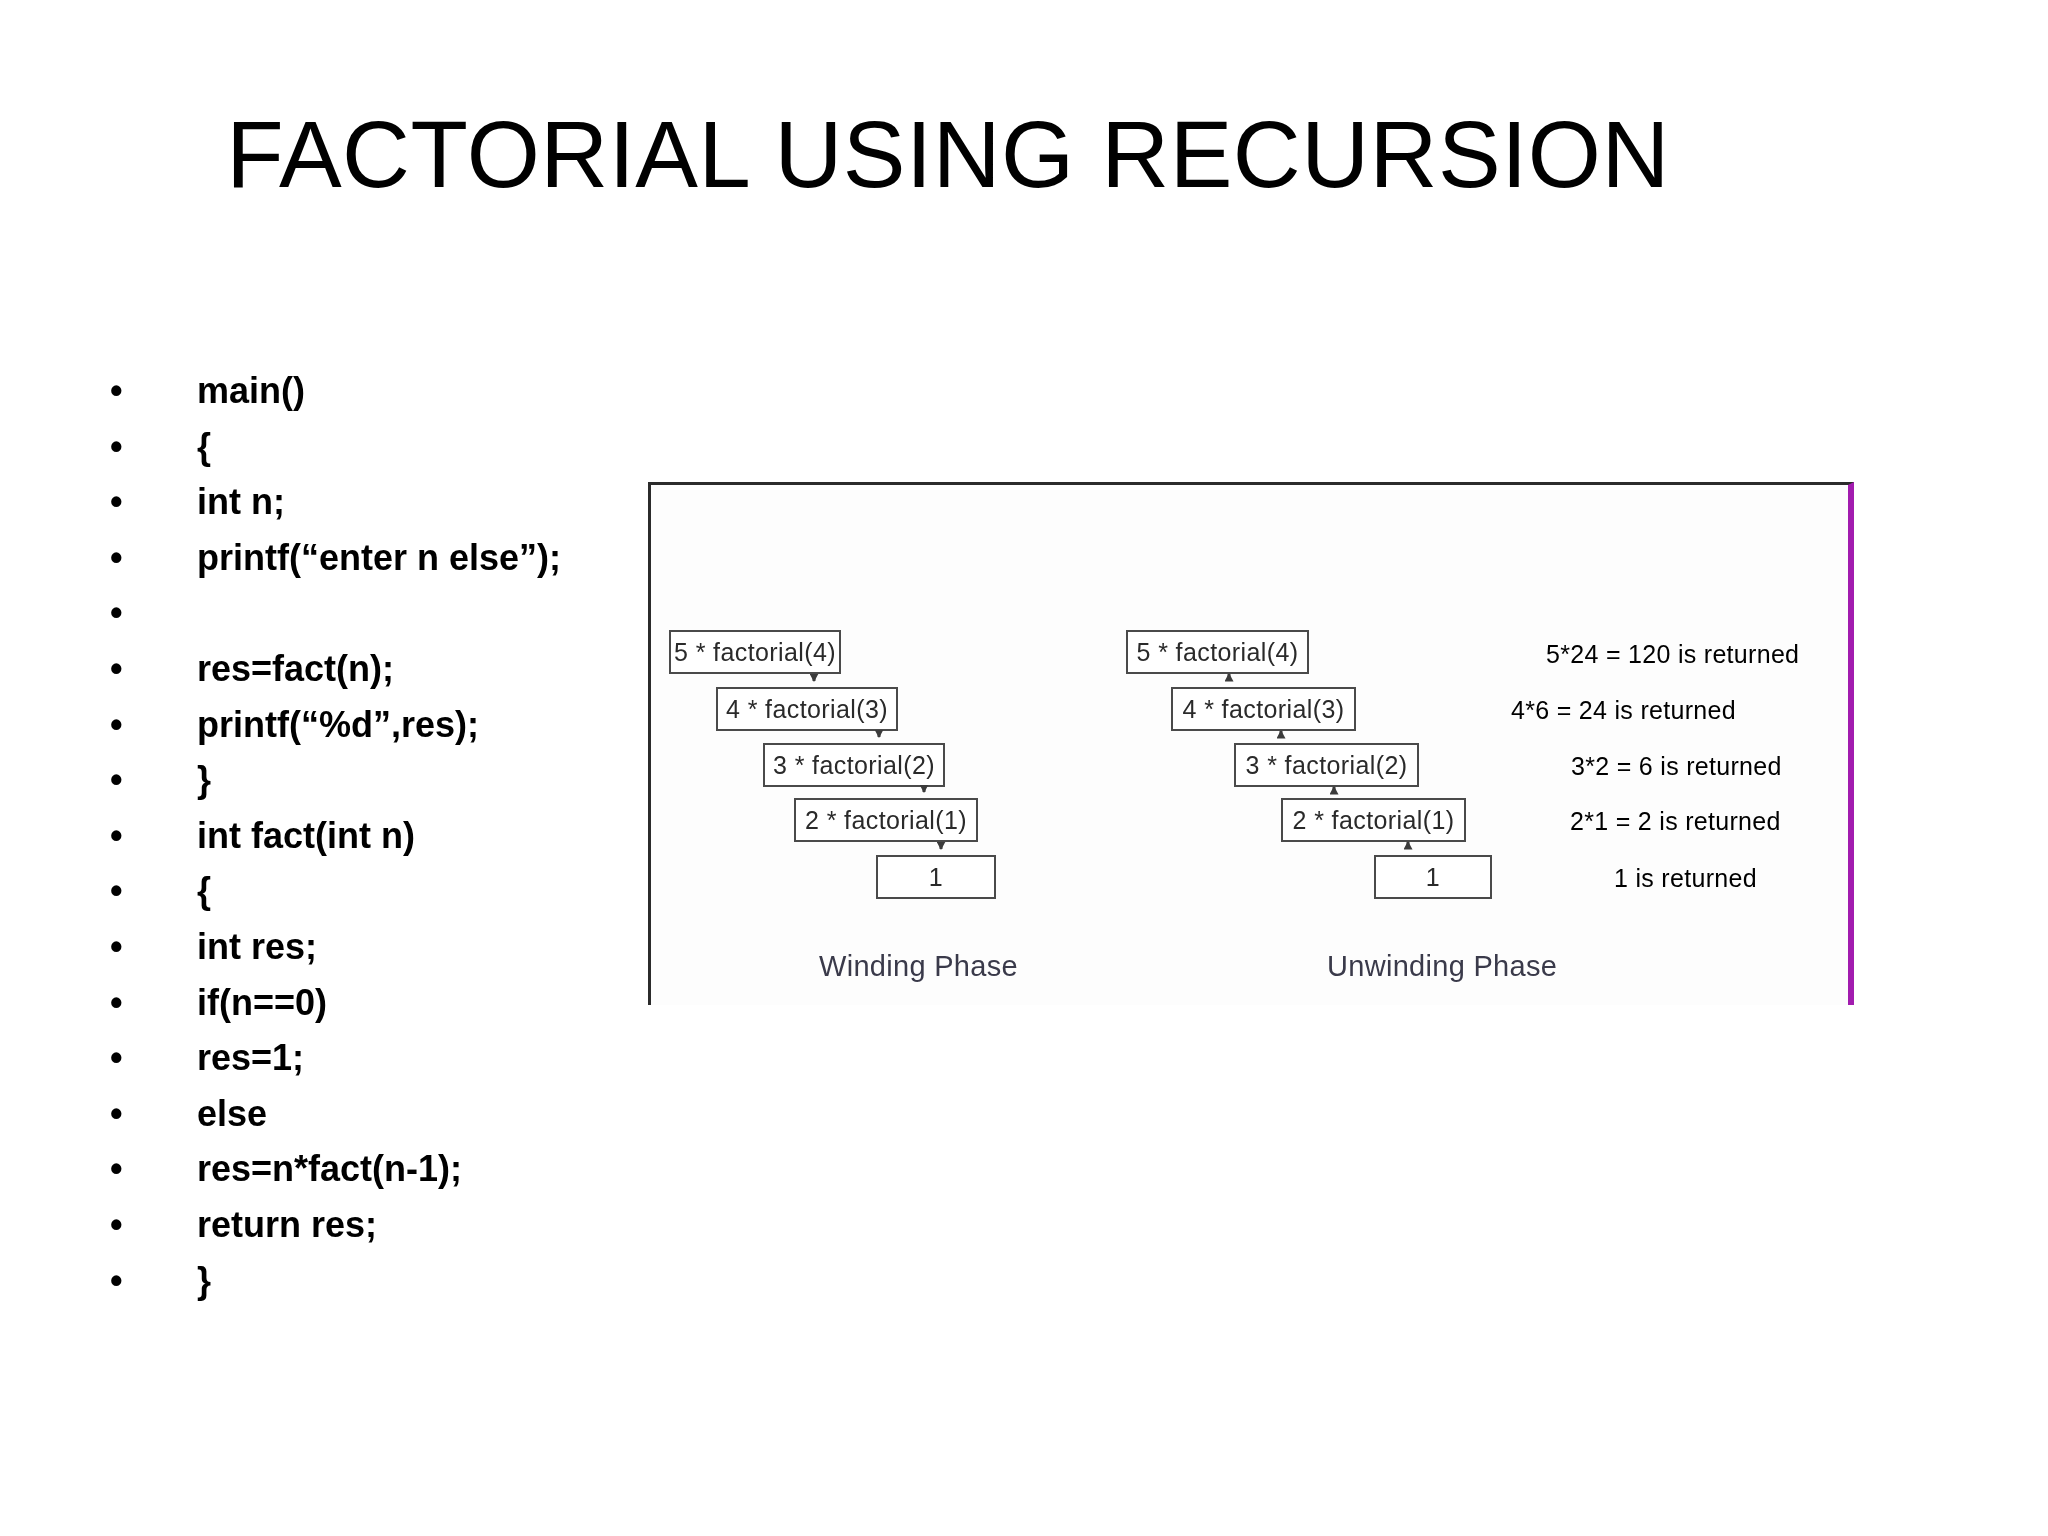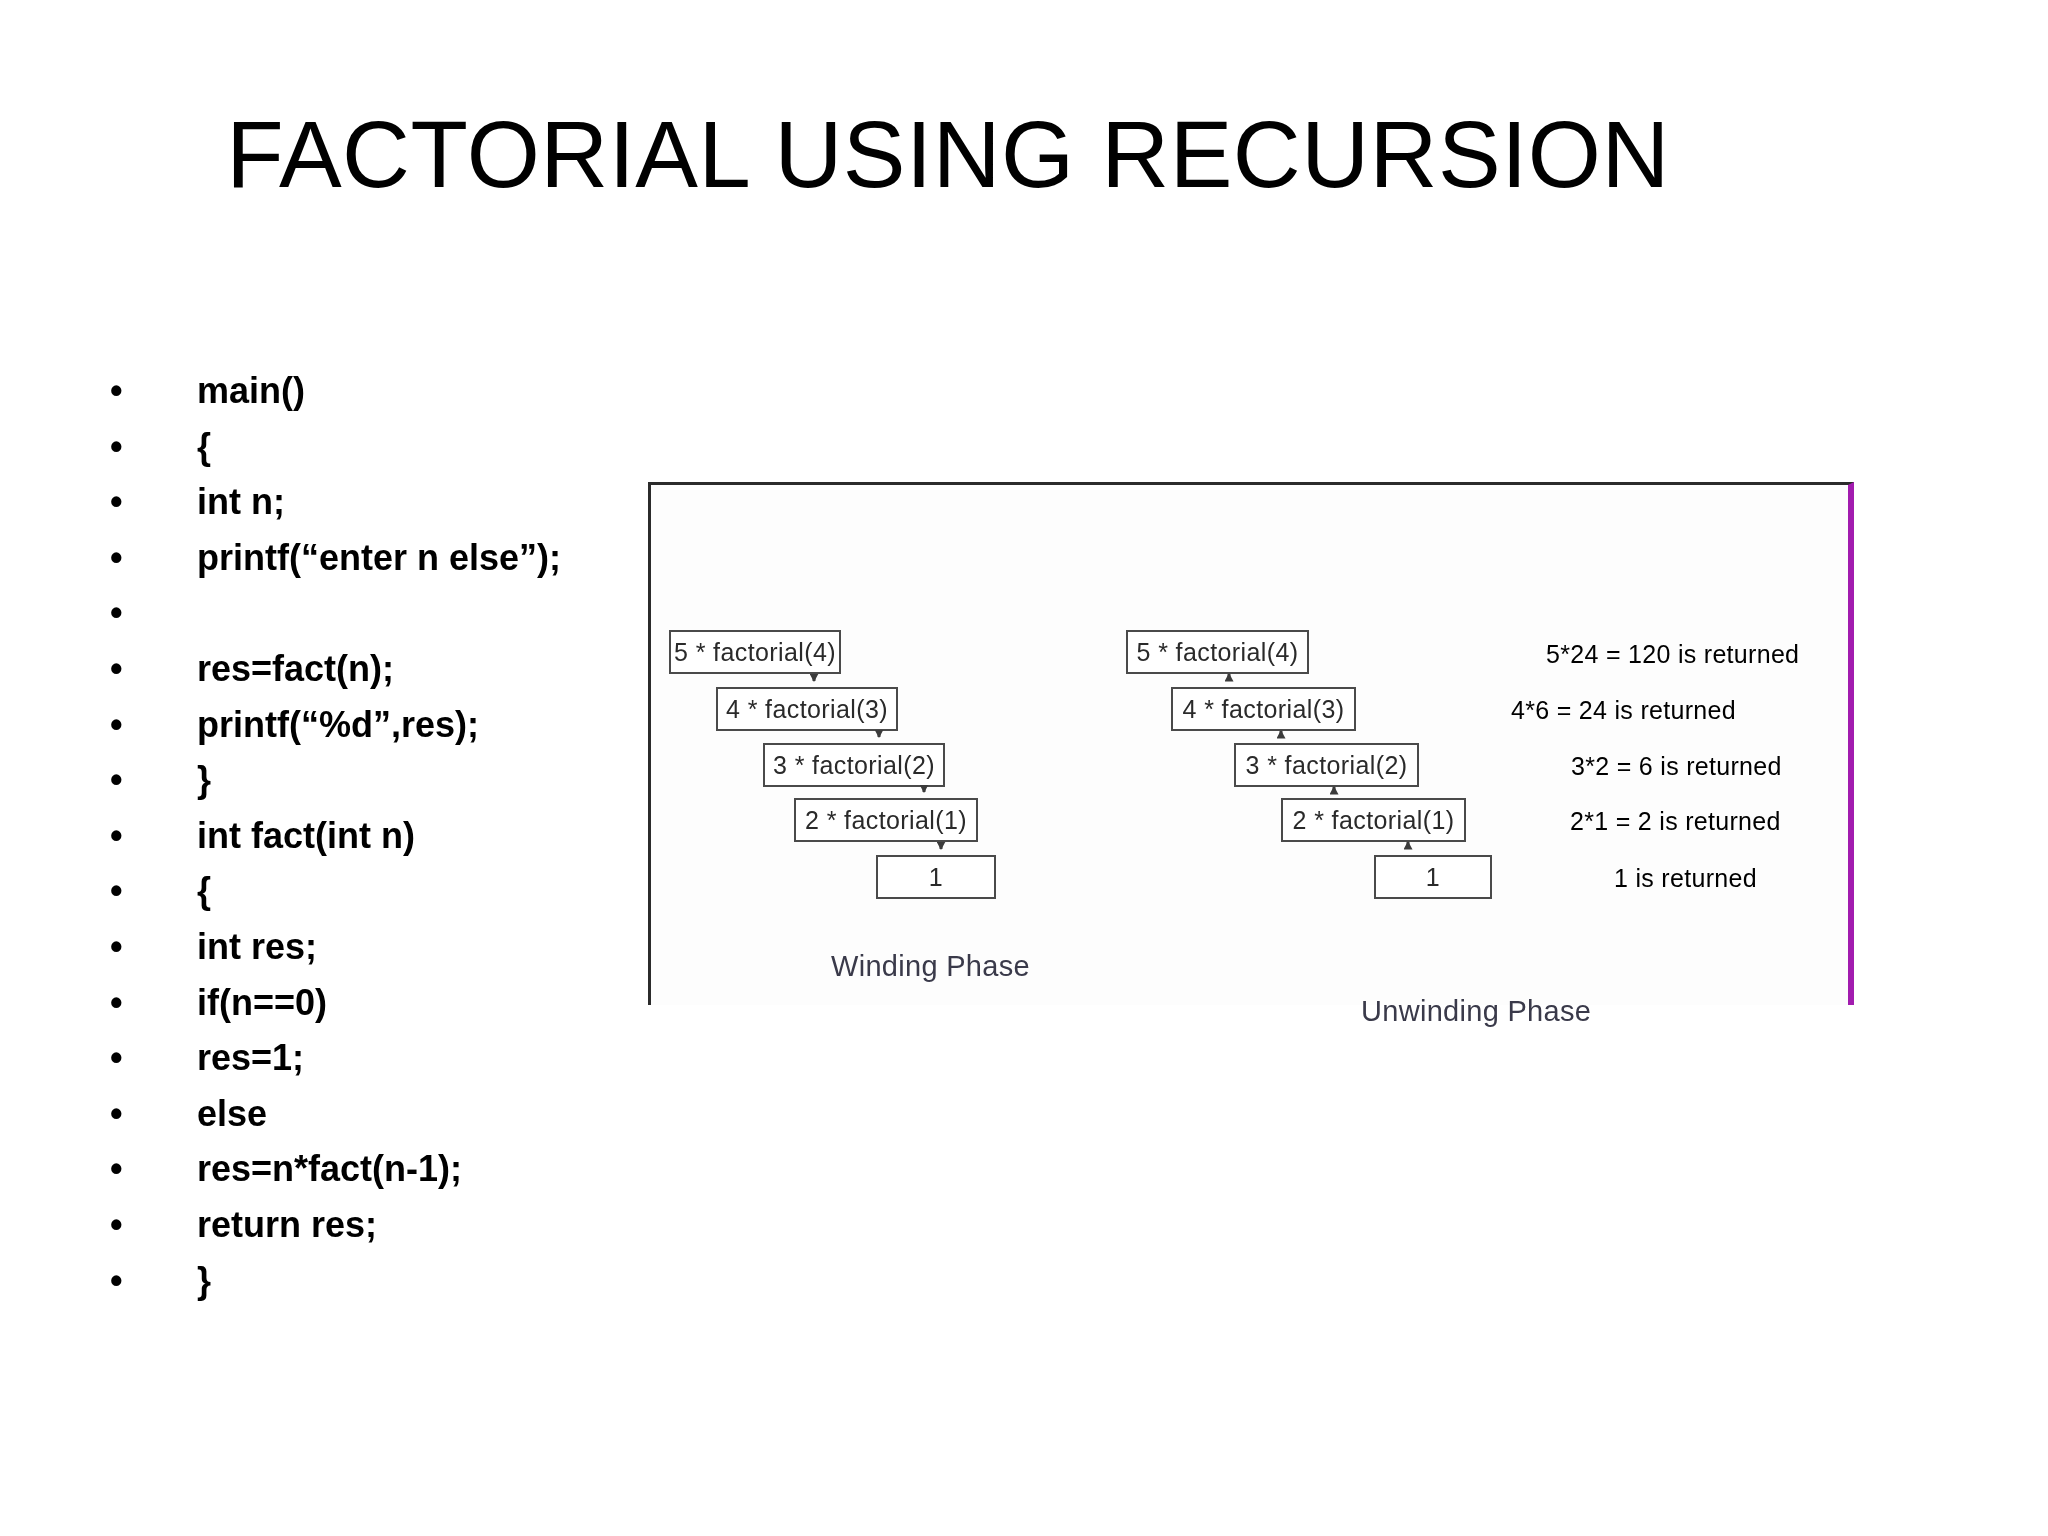--- a/index.html
+++ b/index.html
@@ -243,16 +243,16 @@
 
     <line x1="757" y1="364" x2="757" y2="357" stroke="#3b3b3b" stroke-width="3" marker-end="url(#arrow-up)"></line>
   </svg>
 
   <div class="return-note" style="left:895px; top:155px;">5*24 = 120 is returned</div>
   <div class="return-note" style="left:860px; top:211px;">4*6 = 24 is returned</div>
   <div class="return-note" style="left:920px; top:267px;">3*2 = 6 is returned</div>
   <div class="return-note" style="left:919px; top:322px;">2*1 = 2 is returned</div>
   <div class="return-note" style="left:963px; top:379px;">1 is returned</div>
 
-  <div class="phase-label" style="left:180px; top:465px;">Winding Phase</div>
-  <div class="phase-label" style="left:710px; top:465px;margin-top:45px;">Unwinding Phase</div>
+  <div class="phase-label" style="left:168px; top:465px;">Winding Phase</div>
+  <div class="phase-label" style="left:676px; top:465px;">Unwinding Phase</div>
 
 </div>
 
 </body></html>

